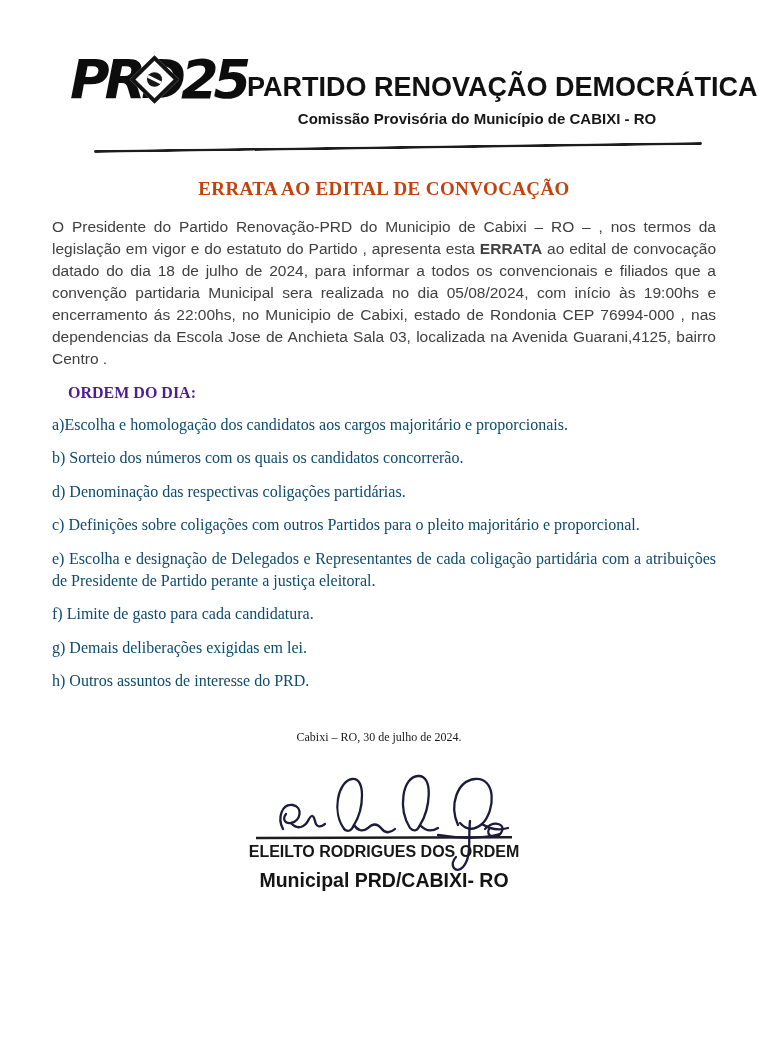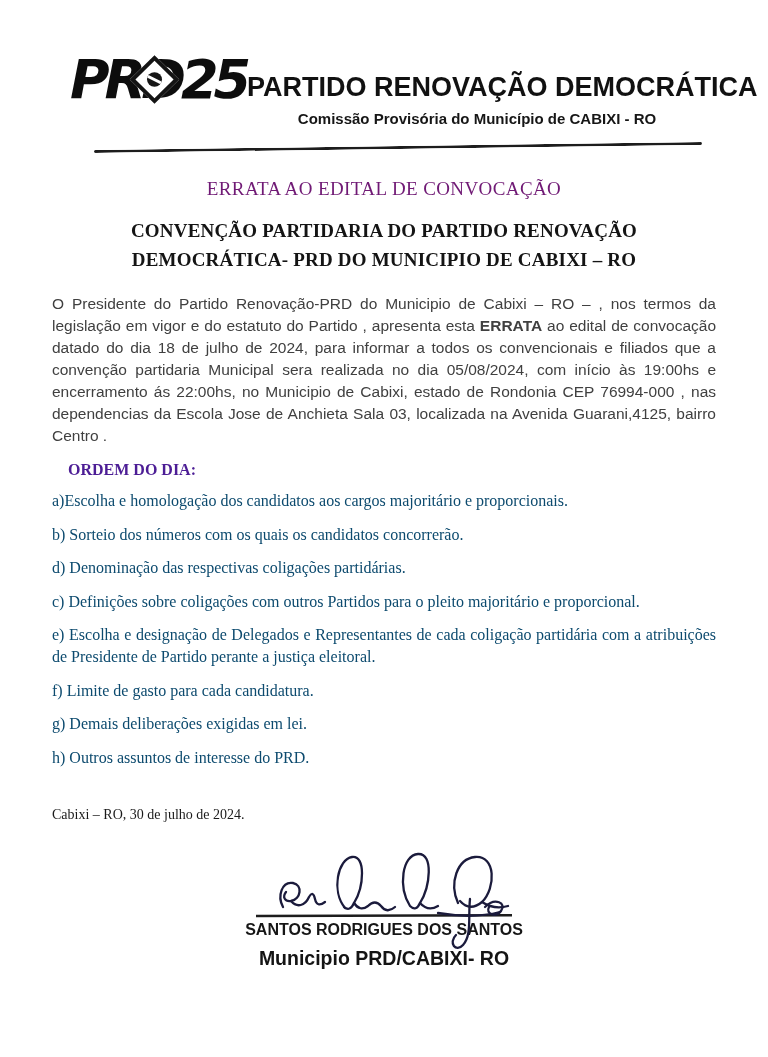--- a/index.html
+++ b/index.html
@@ -60,22 +60,22 @@
     border-top:3px solid #1d1d1d;
     transform:rotate(-0.75deg);
     border-radius:2px;
   }
 
   
   .content { position:absolute; left:52px; top:178px; width:664px; }
   .doc-title {
     margin:0 0 16px 0; text-align:center;
     font-family:"Liberation Serif", serif;
-    font-size:19px; font-weight:normal; letter-spacing:0.4px;
-    color:#701a75;
+    font-size:19px; font-weight:bold; letter-spacing:0.4px;
+    color:#c2410c;
   }
   .doc-subtitle {
     margin:0 0 18px 0; text-align:center;
     font-family:"Liberation Serif", serif;
     font-size:19px; font-weight:bold; line-height:1.55;
     letter-spacing:0.2px; color:#141414;
   }
   .intro {
     margin:0 0 14px 0;
     font-size:15.5px; line-height:22px;
@@ -88,23 +88,23 @@
     font-size:16px; font-weight:bold; color:#4c1d95;
   }
   .agenda-item {
     margin:11.5px 0 0 0;
     font-family:"Liberation Serif", serif;
     font-size:16px; line-height:22px;
     text-align:justify; color:#0c4a6e;
   }
   .dateline {
     margin:38px 0 0 0;
-    text-align:left; padding-right:10px;
+    text-align:center; padding-right:10px;
     font-family:"Liberation Serif", serif;
-    font-size:14px; color:#1a1a1a;
+    font-size:12px; color:#1a1a1a;
   }
 
   
   .sig-block { position:relative; width:262px; margin:28px auto 0 auto; height:135px; }
   .sig-svg { position:absolute; left:0; top:0; z-index:2; pointer-events:none; }
   .sig-name {
     position:absolute; left:50%; top:70px; transform:translateX(-50%);
     font-size:16px; font-weight:bold; white-space:nowrap; color:#161616;
     z-index:1;
   }
@@ -125,39 +125,38 @@
             <span class="globe-stripe"></span>
           </span>
         </span></span><span>25</span>
   </div>
   <div class="party-name">PARTIDO RENOVAÇÃO DEMOCRÁTICA</div>
   <div class="commission">Comissão Provisória do Município de CABIXI - RO</div>
   <div class="rule"></div>
 
   <div class="content">
     <h1 class="doc-title">ERRATA AO EDITAL DE CONVOCAÇÃO</h1>
-    <h2 class="doc-subtitle">CONVENÇÃO PARTIDARIA DO PARTIDO RENOVAÇÃO DEMOCRÁTICA- PRD DO MUNICIPIO DE CABIXI – RO</h2>
 
     <p class="intro"><span>O Presidente do Partido Renovação-PRD do Municipio de Cabixi – RO – , nos termos da legislação em vigor e do estatuto do Partido , apresenta esta </span><b>ERRATA</b><span> ao edital de convocação datado do dia 18 de julho de 2024, para informar a todos os convencionais e filiados que a convenção partidaria Municipal sera realizada no dia 05/08/2024, com início às 19:00hs e encerramento ás 22:00hs, no Municipio de Cabixi, estado de Rondonia CEP 76994-000 , nas dependencias da Escola Jose de Anchieta Sala 03, localizada na Avenida Guarani,4125, bairro Centro .</span></p>
 
     <h3 class="agenda-head">ORDEM DO DIA:</h3>
     <p class="agenda-item">a)Escolha e homologação dos candidatos aos cargos majoritário e proporcionais.</p>
     <p class="agenda-item">b) Sorteio dos números com os quais os candidatos concorrerão.</p>
     <p class="agenda-item">d) Denominação das respectivas coligações partidárias.</p>
     <p class="agenda-item">c) Definições sobre coligações com outros Partidos para o pleito majoritário e proporcional.</p>
     <p class="agenda-item">e) Escolha e designação de Delegados e Representantes de cada coligação partidária com a atribuições de Presidente de Partido perante a justiça eleitoral.</p>
     <p class="agenda-item">f) Limite de gasto para cada candidatura.</p>
     <p class="agenda-item">g) Demais deliberações exigidas em lei.</p>
     <p class="agenda-item">h) Outros assuntos de interesse do PRD.</p>
 
     <p class="dateline">Cabixi – RO, 30  de julho de 2024.</p>
 
     <div class="sig-block">
-      <div class="sig-name">SANTOS RODRIGUES DOS SANTOS</div>
-      <div class="sig-role">Municipio PRD/CABIXI- RO</div>
+      <div class="sig-name">ELEILTO RODRIGUES DOS ORDEM</div>
+      <div class="sig-role">Municipal PRD/CABIXI- RO</div>
       <svg class="sig-svg" width="262" height="118" viewBox="0 0 262 118" fill="none">
 
         <path d="M3 65 L259 64.2" stroke="#1d1d1d" stroke-width="2.4"></path>
 
         <g stroke="#1b1b3c" stroke-width="2.3" stroke-linecap="round" fill="none">
           <path d="M30 56 C24 45 29 30 40 32 C50 34 48 48 38 50 C32 51 29 46 33 41"></path>
           <path d="M38 50 C44 57 52 55 56 46 Q60 39 62 48 Q64 57 72 51"></path>
           <path d="M92 57 C78 40 85 8 99 6 C113 4 111 36 101 52 Q97 61 91 56"></path>
           <path d="M101 52 q6 9 14 3 q7 -7 13 0 q6 8 14 1"></path>
           <path d="M157 55 C145 36 149 4 165 3 C181 2 177 36 167 52 Q163 61 157 55"></path>

